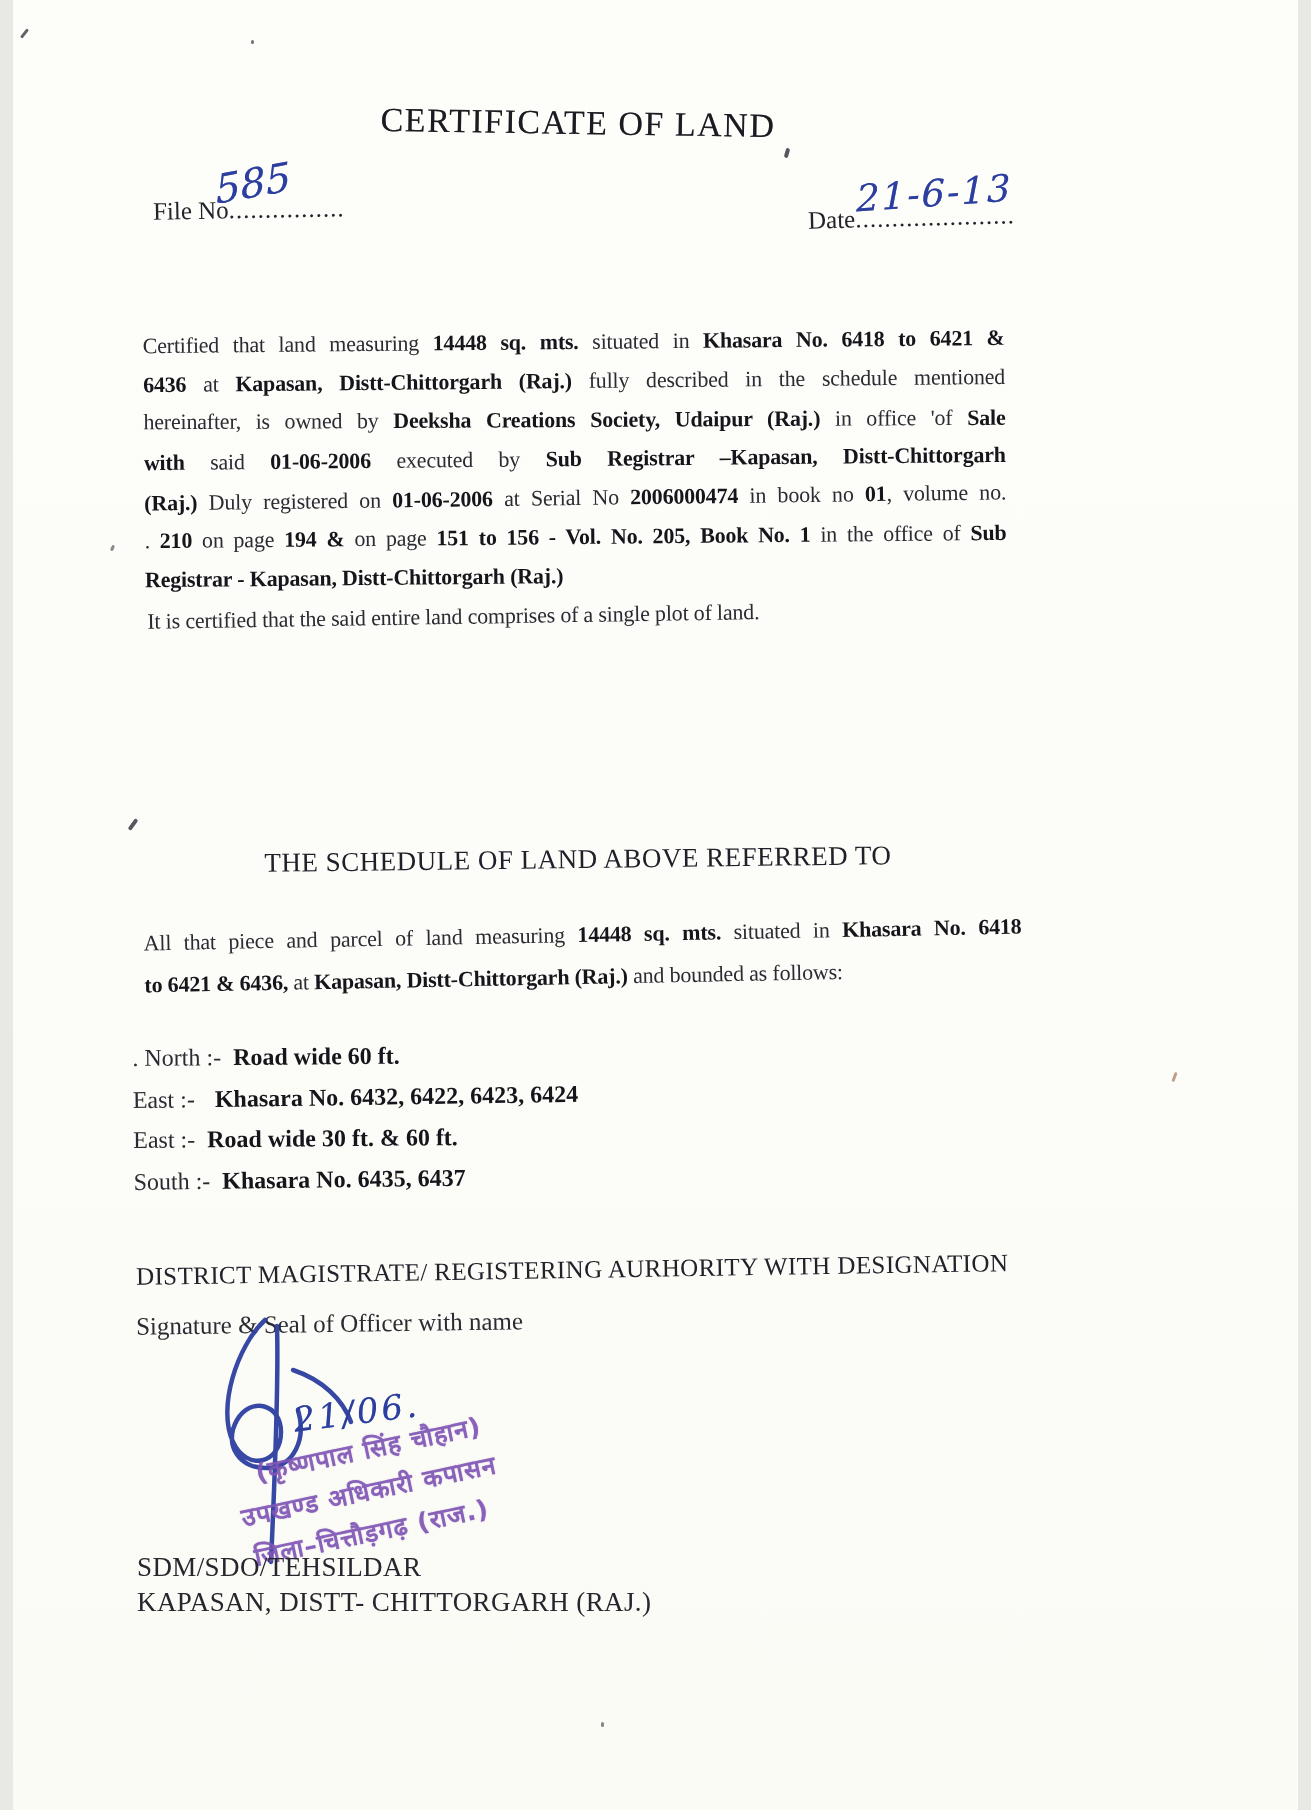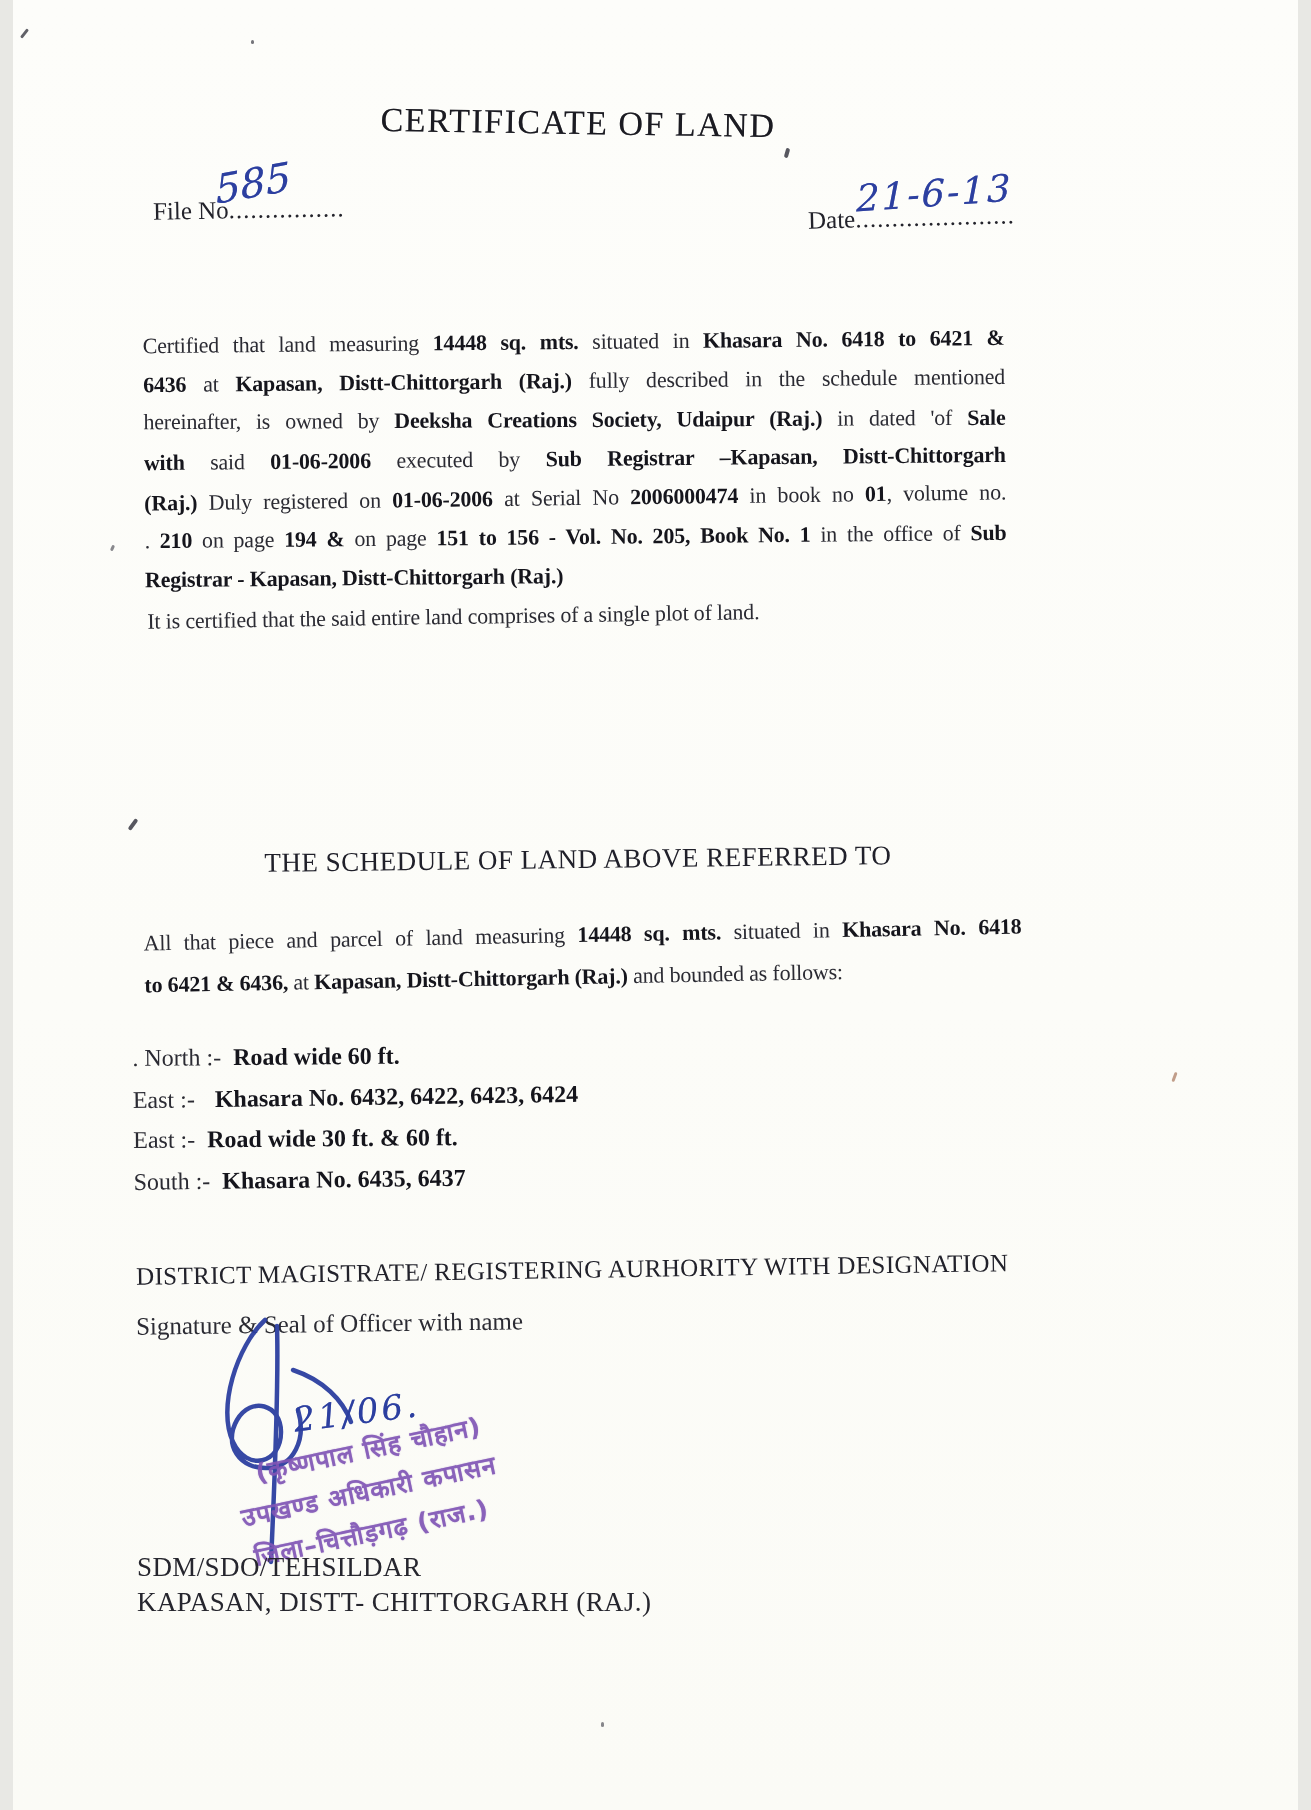--- a/index.html
+++ b/index.html
@@ -78,21 +78,21 @@
 
   <div class="abs meta fileno"><span>File No</span><span class="dots">................</span></div>
   <div class="abs hand hand-fileno">585</div>
 
   <div class="abs meta daterow"><span>Date</span><span class="dots">......................</span></div>
   <div class="abs hand hand-date">21-6-13</div>
 
   <div class="abs para cert">
       <div class="tline"><span class="seg">Certified that land measuring </span><span class="seg bold">14448 sq. mts.</span><span class="seg"> situated in </span><span class="seg bold">Khasara No. 6418 to 6421 &amp;</span></div>
       <div class="tline"><span class="seg bold">6436</span><span class="seg"> at </span><span class="seg bold">Kapasan, Distt-Chittorgarh (Raj.)</span><span class="seg"> fully described in the schedule mentioned</span></div>
-      <div class="tline"><span class="seg">hereinafter, is owned by </span><span class="seg bold">Deeksha Creations Society, Udaipur (Raj.)</span><span class="seg"> in dated 'of </span><span class="seg bold">Sale</span></div>
+      <div class="tline"><span class="seg">hereinafter, is owned by </span><span class="seg bold">Deeksha Creations Society, Udaipur (Raj.)</span><span class="seg"> in office 'of </span><span class="seg bold">Sale</span></div>
       <div class="tline"><span class="seg bold">with</span><span class="seg"> said </span><span class="seg bold">01-06-2006</span><span class="seg"> executed by </span><span class="seg bold">Sub Registrar –Kapasan, Distt-Chittorgarh</span></div>
       <div class="tline"><span class="seg bold">(Raj.)</span><span class="seg"> Duly registered on </span><span class="seg bold">01-06-2006</span><span class="seg"> at Serial No </span><span class="seg bold">2006000474</span><span class="seg"> in book no </span><span class="seg bold">01</span><span class="seg">, volume no.</span></div>
       <div class="tline"><span class="seg">. </span><span class="seg bold">210</span><span class="seg"> on page </span><span class="seg bold">194 &amp;</span><span class="seg"> on page </span><span class="seg bold">151 to 156 - Vol. No. 205, Book No. 1</span><span class="seg"> in the office of </span><span class="seg bold">Sub</span></div>
       <div class="tline"><span class="seg bold">Registrar - Kapasan, Distt-Chittorgarh (Raj.)</span></div>
       <div class="tline"><span class="seg">It is certified that the said entire land comprises of a single plot of land.</span></div>
     </div>
 
   <div class="abs sched-head">THE SCHEDULE OF LAND ABOVE REFERRED TO</div>
 
   <div class="abs para sched">

